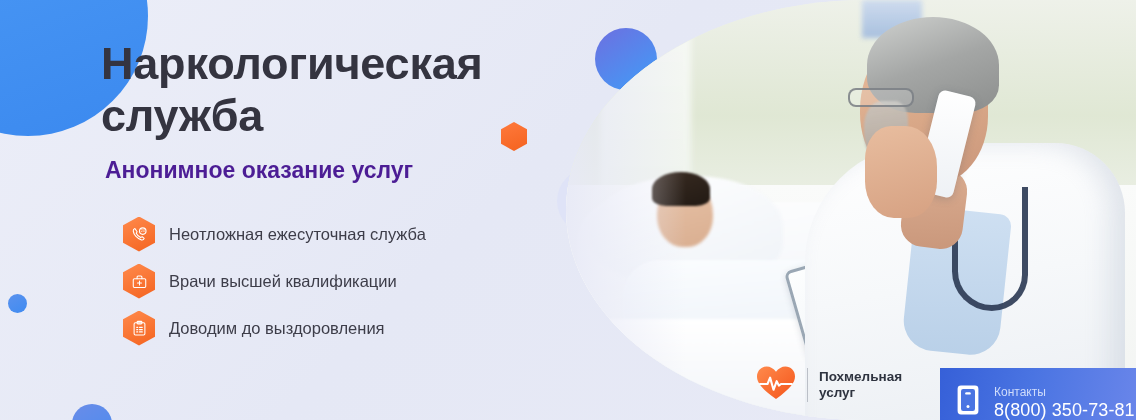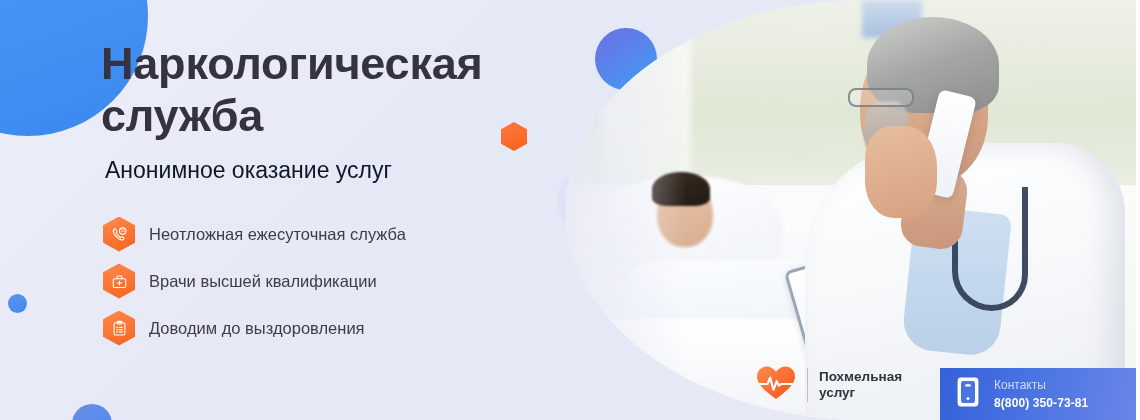--- a/index.html
+++ b/index.html
@@ -326,33 +326,34 @@
     font-size: 45px;
     line-height: 52px;
     font-weight: 700;
     color: #343440;
     letter-spacing: -0.2px;
   }
   .subtitle {
     margin: 14px 0 0 4px;
     font-size: 23px;
     line-height: 28px;
-    font-weight: 400;
-    color: #0f172a;
+    font-weight: 700;
+    color: #4c1d95;
   }
   .features {
     margin: 28px 0 0 2px;
     padding: 0;
     list-style: none;
   }
   .feature {
     display: flex;
     align-items: center;
     height: 44px;
     margin-bottom: 3px;
+    margin-left: 20px;
   }
   .hex-icon {
     position: relative;
     flex: 0 0 auto;
     width: 32px;
     height: 35px;
     margin-right: 14px;
     background: linear-gradient(155deg, #ff8a4c 0%, #f4631f 100%);
     clip-path: polygon(50% 0%, 100% 25%, 100% 75%, 50% 100%, 0% 75%, 0% 25%);
     display: flex;
@@ -391,36 +392,36 @@
 
   
   .contact {
     position: absolute;
     left: 940px;
     top: 368px;
     width: 200px;
     height: 52px;
     background: linear-gradient(100deg, #3660d8 0%, #4a74e2 45%, #6a86ea 100%);
     display: flex;
-    align-items: center;
+    align-items: flex-end;
     padding-left: 16px;
     box-sizing: border-box;
   }
   .contact-icon { flex: 0 0 auto; margin-right: 14px; }
   .contact-label {
     font-size: 12px;
     line-height: 14px;
     color: #cfdcfb;
     font-weight: 400;
   }
   .contact-phone {
-    font-size: 12px;
+    font-size: 18px;
     line-height: 20px;
     color: #ffffff;
-    font-weight: 700;
+    font-weight: 400;
     letter-spacing: 0.1px;
   }
 </style>
 </head>
 <body>
 
 <div class="banner">
 
   <div class="bg-base"></div>
   <div class="circle-topleft"></div>

